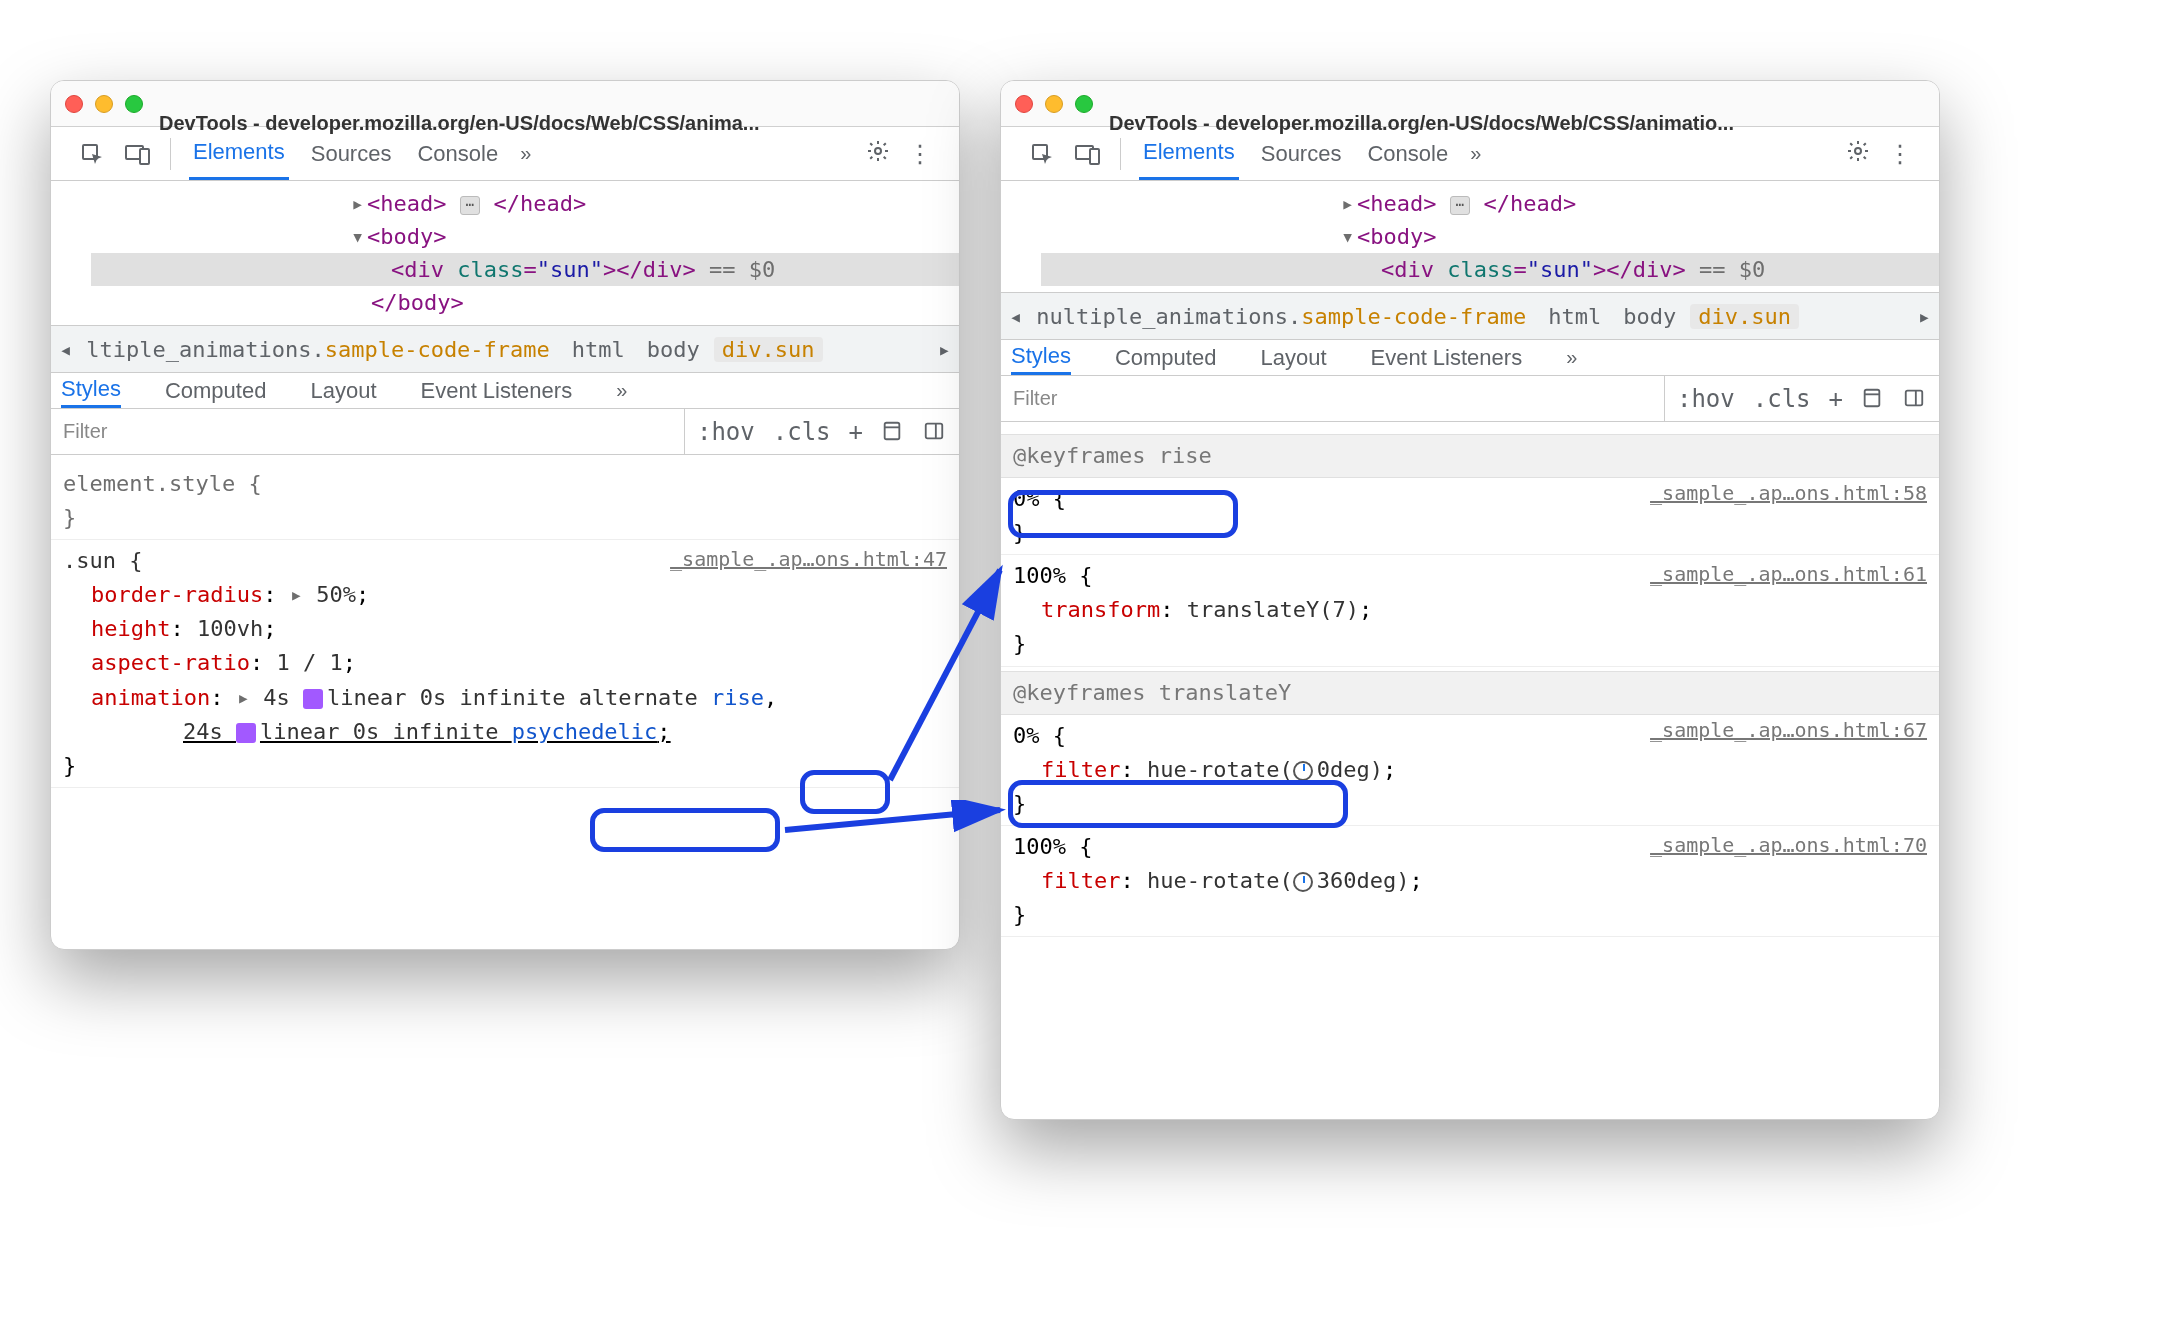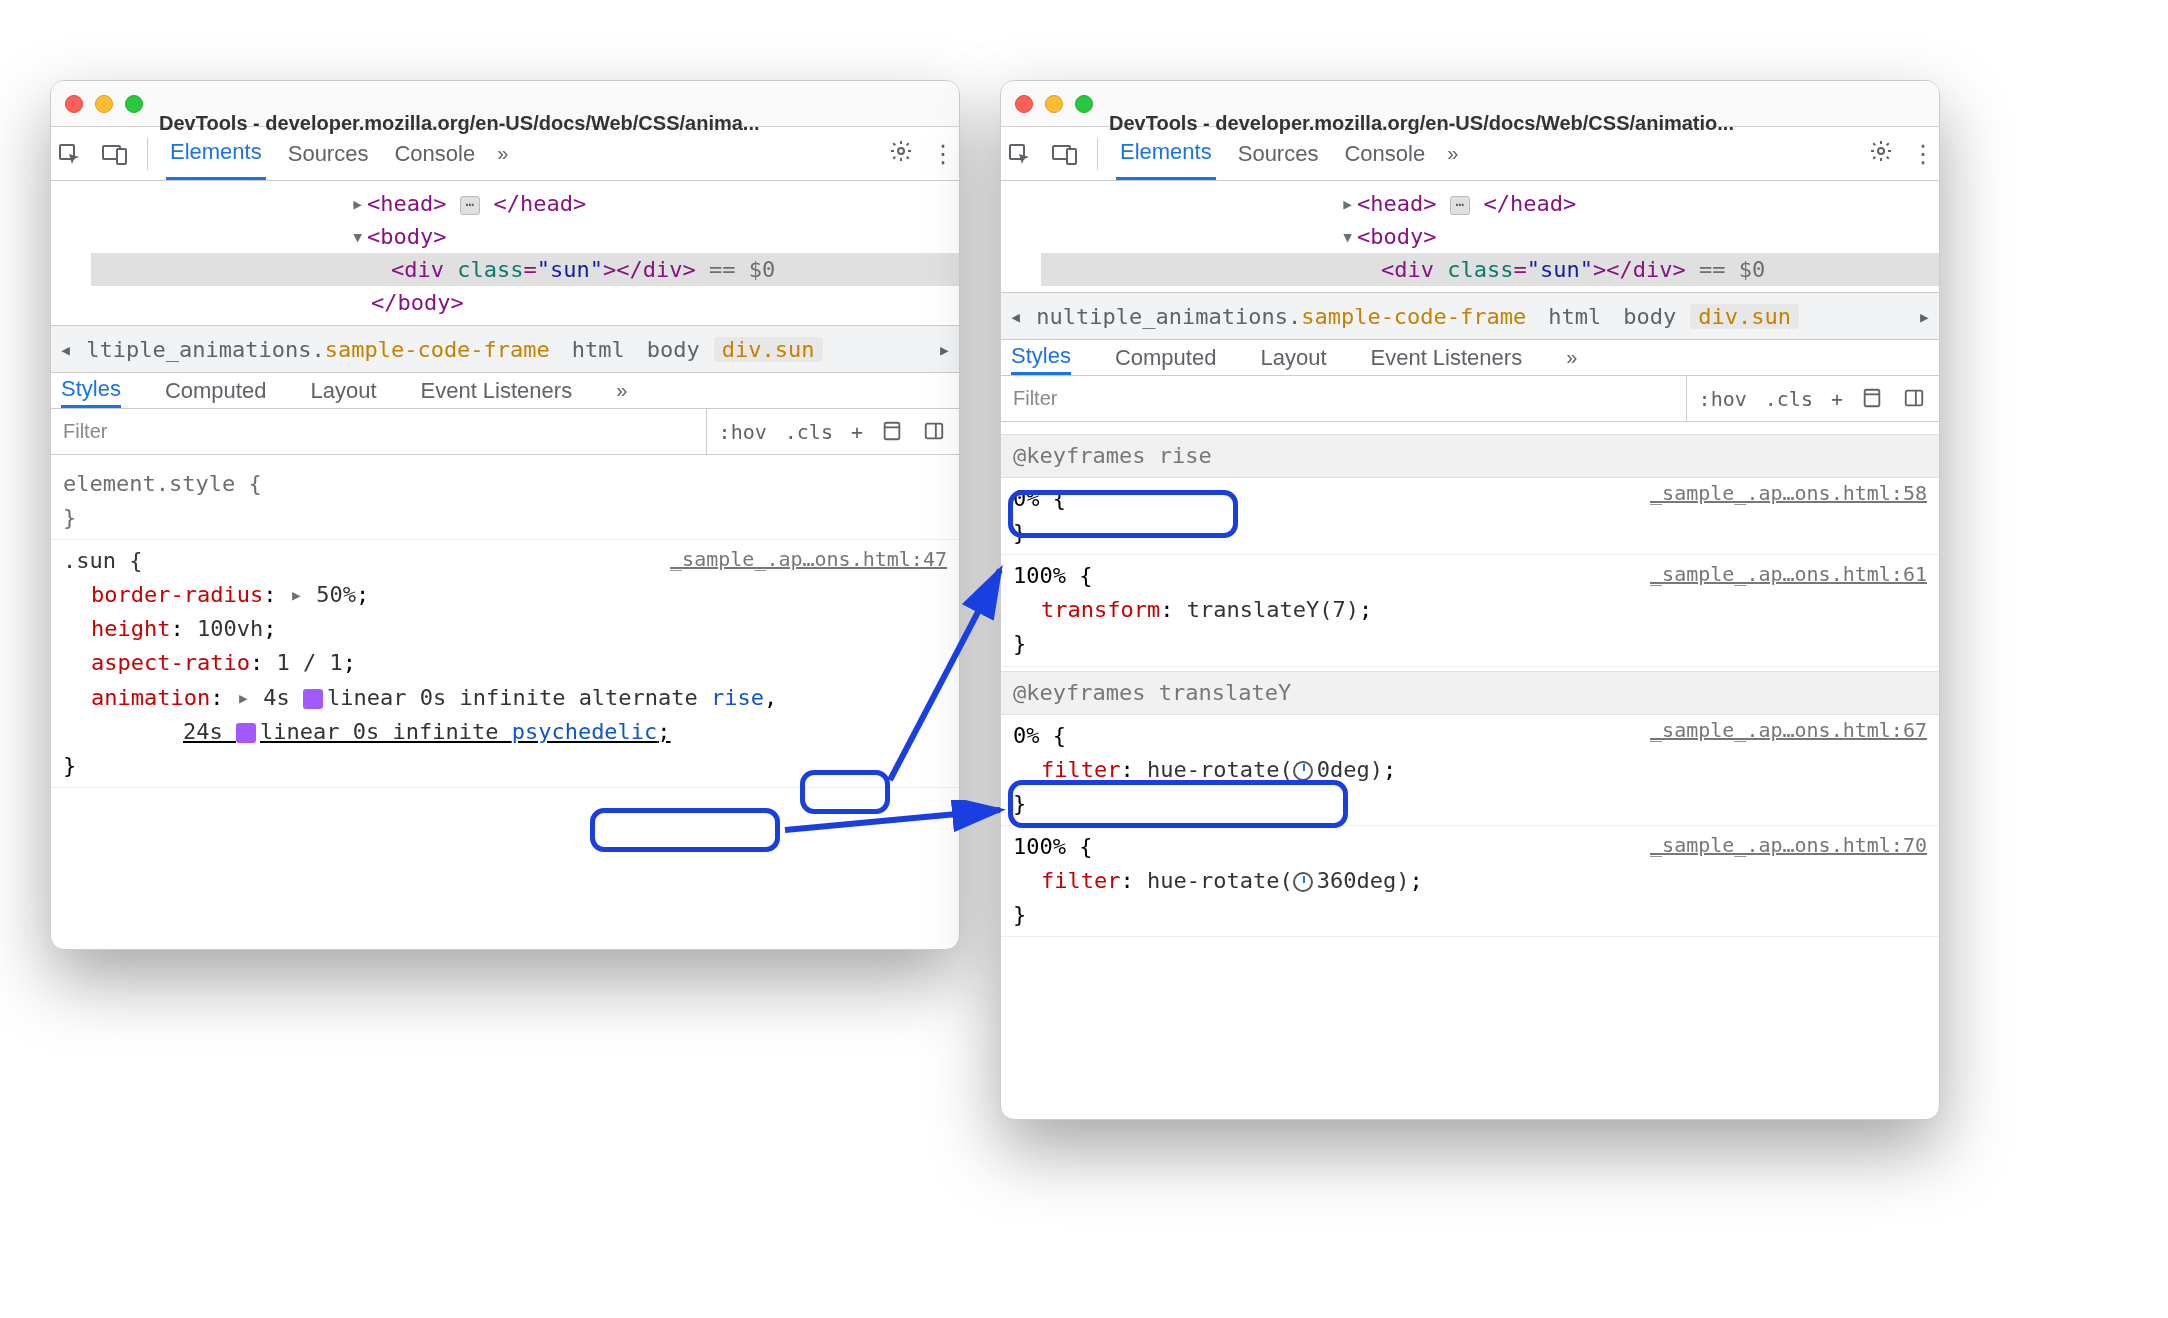--- a/index.html
+++ b/index.html
@@ -37,21 +37,21 @@
   .dot { width: 18px; height: 18px; border-radius: 50%; }
   .dot.red { background:#ff5f57; border:1px solid #e0443e; }
   .dot.yellow { background:#febc2e; border:1px solid #d89d21; }
   .dot.green { background:#28c840; border:1px solid #1aab29; }
   .titlebar .title { margin-left: 16px; font-weight:600; font-size:20px; color:#333; white-space:nowrap; overflow:hidden; text-overflow:ellipsis;margin-top:40px; }
 
   
   .tabbar {
     height: 54px;
     display:flex; align-items:center;
-    padding: 0 4px;
+    padding: 0 27px;
     border-bottom:1px solid #ccc;
     gap: 18px;
     color:#5f6368;
     font-size:22px;
   }
   .tabbar .icon { width:28px; height:28px; display:flex; align-items:center; justify-content:center; color:#5f6368; }
   .tabbar .vsep { width:1px; height:32px; background:#ccc; }
   .tab { padding: 0 4px; height:100%; display:flex; align-items:center; cursor:default; }
   .tab.active { color:#1a73e8; border-bottom:3px solid #1a73e8; font-weight:500; }
   .tabbar .spacer { flex:1; }
@@ -103,21 +103,21 @@
 
   
   .filterrow {
     display:flex; align-items:center;
     border-bottom:1px solid #ccc;
     height:46px;
     font-size:20px;
     color:#777;
   }
   .filterrow .finput { flex:1; padding:0 12px; color:#888; }
-  .filterrow .btns { display:flex; gap:18px; align-items:center; padding:0 12px; border-left:1px solid #ccc; height:100%; font-family:Menlo,monospace; font-size:20px; color:#5f6368;}
+  .filterrow .btns { display:flex; gap:18px; align-items:center; padding:0 12px; border-left:1px solid #ccc; height:100%; font-family:Menlo,monospace; font-size:24px; color:#5f6368;}
   .filterrow .iconbtn { width:24px; height:24px; }
 
   
   .rules { font-size:22px; line-height:1.55; padding: 8px 0; }
   .rules .block { border-bottom:1px solid #eee; padding: 4px 12px; position:relative; }
   .rules .src { position:absolute; right:12px; top:4px; font-size:20px; color:#777; text-decoration:underline; }
   .rules .headgray { color:#777; background:#f1f1f1; padding:4px 12px; margin: 0 -12px 4px -12px; border-top:1px solid #e0e0e0; border-bottom:1px solid #e0e0e0;}
   .sel-txt { color:#333; }
   .prop { color:#c80000; }
   .valtxt { color:#333; }

